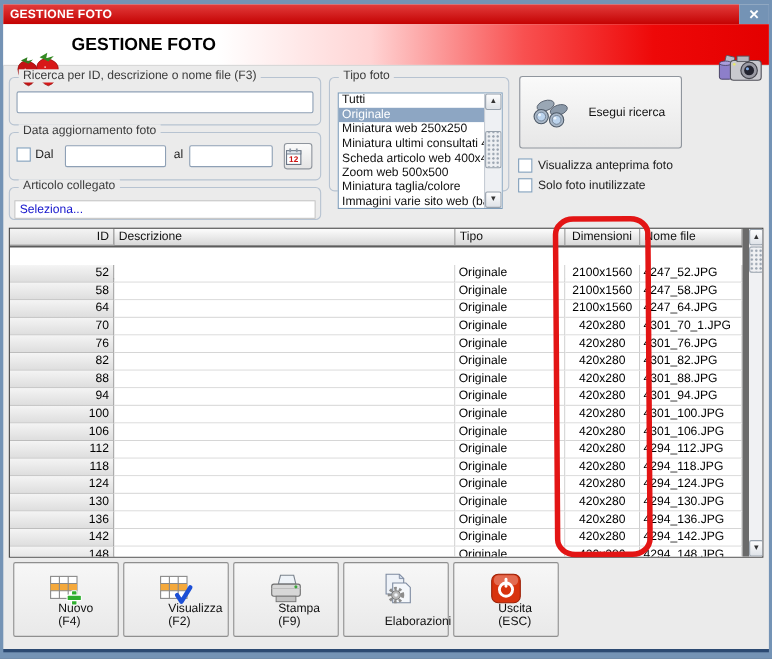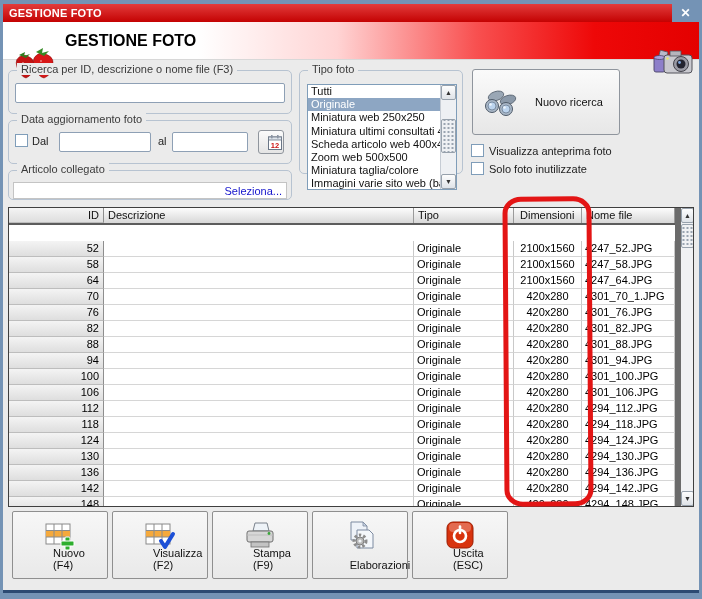--- a/index.html
+++ b/index.html
@@ -32,21 +32,21 @@
   .txt{position:absolute;border:1px solid #8ea0b5;background:#fff;font-size:11px;padding:2px 3px;border-radius:2px;}
   .g-search{left:8px;top:70px;width:284px;height:44px;}
   .g-date{left:8px;top:120px;width:284px;height:44px;}
   .g-article{left:8px;top:170px;width:284px;height:30px;}
   .g-tipo{left:299px;top:70px;width:164px;height:104px;}
 
   .cb{width:13px;height:13px;background:#fff;border:1px solid #7f9db9;display:inline-block;}
   .small-label{font-size:11px;color:#222;}
 
   .link-field{position:absolute;left:4px;top:11px;width:274px;height:17px;background:#fff;
-    border:1px solid #c4c4c4;font-size:11px;color:#1414cc;padding:2px 4px;line-height:12px;text-align:right;}
+    border:1px solid #c4c4c4;font-size:11px;color:#1414cc;padding:2px 4px;line-height:12px;}
 
   
   .listbox{position:absolute;left:7px;top:13px;width:150px;height:106px;background:#fff;
     border:1px solid #7f9db9;overflow:hidden;}
   .lb-items{position:absolute;left:0;top:0;right:16px;bottom:0;}
   .lb-item{height:13.2px;line-height:13.2px;font-size:11px;padding-left:3px;white-space:nowrap;overflow:hidden;color:#111;}
   .lb-item.sel{background:#8da6c3;color:#fff;}
   .lb-scroll{position:absolute;right:0;top:0;width:16px;height:100%;background:#eef0f3;border-left:1px solid #c6ccd4;}
   .sb-btn{position:absolute;left:0;width:15px;height:15px;background:linear-gradient(180deg,#fdfdfd,#dfe3e8);
     border:1px solid #97a1ac;border-radius:2px;font-size:7px;color:#333;text-align:center;line-height:13px;}
@@ -135,21 +135,21 @@
     <input class="txt" style="left: 6px; top: 12px; width: 270px; height: 20px;" value="">
   </div>
 
   <div class="group g-date">
     <div class="group-label">Data aggiornamento foto</div>
     <span class="cb" style="position:absolute;left:6px;top:13px;"></span>
     <span class="small-label" style="position:absolute;left:23px;top:14px;">Dal</span>
     <input class="txt" style="left: 50px; top: 11px; width: 92px; height: 20px;" value="">
     <span class="small-label" style="position:absolute;left:149px;top:14px;">al</span>
     <input class="txt" style="left: 163px; top: 11px; width: 76px; height: 20px;" value="">
-    <div style="position:absolute;left:249px;top:9px;width:26px;height:24px;background:linear-gradient(180deg,#fbfbfb,#e4e4e4);border:1px solid #8f959d;border-radius:3px;display:flex;align-items:center;justify-content:flex-end;">
+    <div style="position:absolute;left:249px;top:9px;width:26px;height:24px;background:linear-gradient(180deg,#fbfbfb,#e4e4e4);border:1px solid #8f959d;border-radius:3px;display:flex;align-items:center;justify-content:flex-start;">
       <svg width="16" height="17" viewBox="0 0 16 17">
         <rect x="1.5" y="3" width="13" height="12.5" fill="#fff" stroke="#6a7686" stroke-width="1"></rect>
         <rect x="1.5" y="3" width="13" height="3" fill="#dfe5ec" stroke="#6a7686" stroke-width="0.8"></rect>
         <rect x="4" y="1" width="1.6" height="3.4" fill="#8a94a2"></rect>
           <rect x="10" y="1" width="1.6" height="3.4" fill="#8a94a2"></rect>
         <text x="8" y="13.5" font-size="7.5" font-weight="bold" fill="#cc1111" text-anchor="middle" font-family="Liberation Sans, sans-serif">12</text>
       </svg>
     </div>
   </div>
 
@@ -183,21 +183,21 @@
     <svg style="margin-left:10px;" width="38" height="30" viewBox="0 0 38 30">
       <ellipse cx="13" cy="9" rx="8" ry="4.5" fill="#9aa7b5" stroke="#55606e" stroke-width="0.8" transform="rotate(-18 13 9)"></ellipse>
       <ellipse cx="25" cy="13" rx="8" ry="4.5" fill="#8b99a9" stroke="#55606e" stroke-width="0.8" transform="rotate(-18 25 13)"></ellipse>
       <circle cx="9" cy="19" r="6.5" fill="#aab8c8" stroke="#4e5a68" stroke-width="1"></circle>
       <circle cx="9" cy="19" r="4" fill="#bcd4ee" stroke="#6c7c90" stroke-width="0.8"></circle>
       <circle cx="23" cy="22" r="6.5" fill="#aab8c8" stroke="#4e5a68" stroke-width="1"></circle>
       <circle cx="23" cy="22" r="4" fill="#bcd4ee" stroke="#6c7c90" stroke-width="0.8"></circle>
       <circle cx="7.5" cy="17.5" r="1.3" fill="#eef5fc"></circle>
         <circle cx="21.5" cy="20.5" r="1.3" fill="#eef5fc"></circle>
     </svg>
-    <span>Nuovo ricerca</span>
+    <span>Esegui ricerca</span>
   </div>
 
   <div class="opt-row" style="left:471px;top:144px;">
     <span class="cb"></span>
     <span class="small-label">Visualizza anteprima foto</span>
   </div>
   <div class="opt-row" style="left:471px;top:162px;">
     <span class="cb"></span>
     <span class="small-label">Solo foto inutilizzate</span>
   </div>

